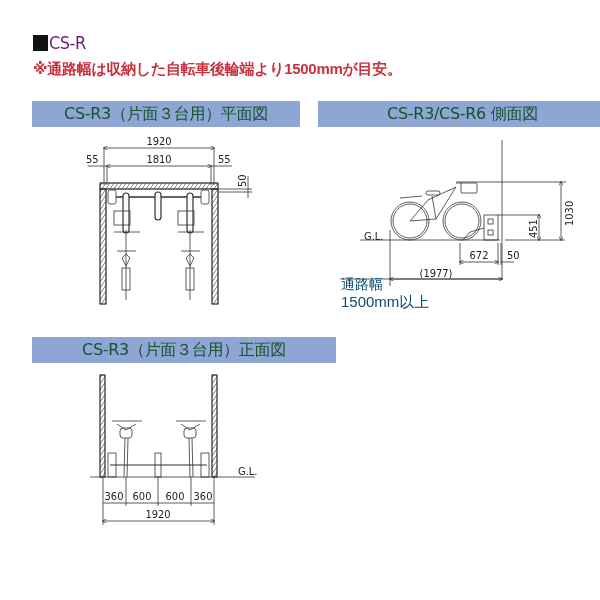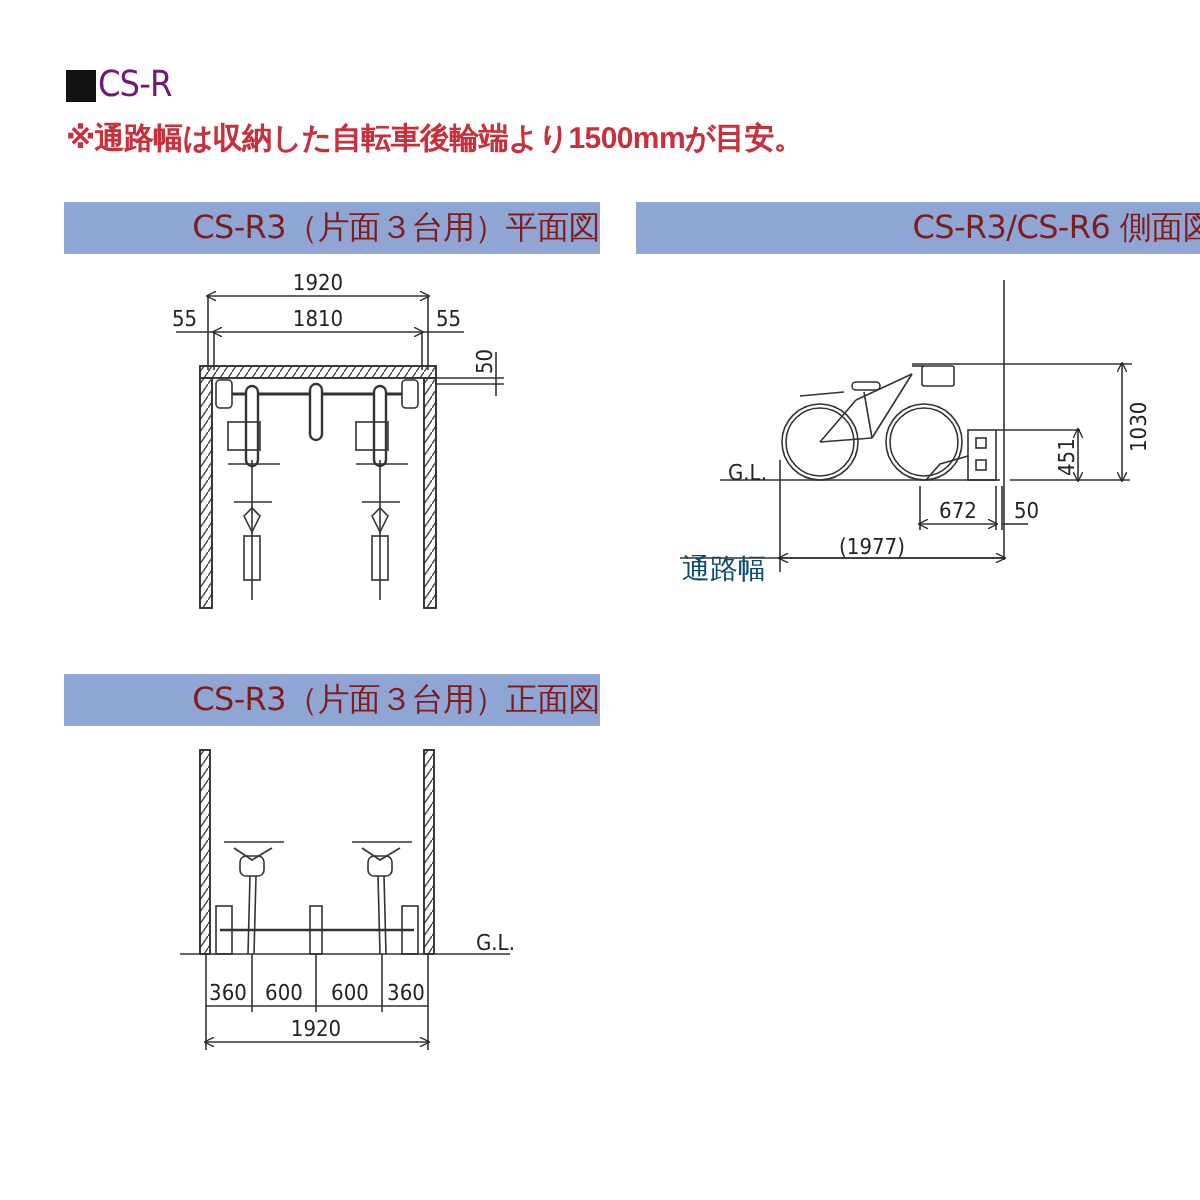--- a/index.html
+++ b/index.html
@@ -3,26 +3,26 @@
 <meta charset="utf-8">
 <style>
   html, body { margin: 0; padding: 0; background: #ffffff; }
   body { width: 600px; height: 600px; position: relative; overflow: hidden;
          font-family: "Liberation Sans", "DejaVu Sans", sans-serif; color: #222; }
   .title { position: absolute; left: 33px; top: 32px; font-size: 19px; color: #701a75;
            display: flex; align-items: center; }
   .title .sq { width: 15px; height: 16px; background: #111; margin-right: 1px; display: inline-block; }
   .title span.t { font-family: "DejaVu Sans Condensed", "DejaVu Sans", sans-serif; font-size: 18px; letter-spacing: -0.5px; }
   .note { position: absolute; left: 33px; top: 60px; font-size: 15px; color: #c8303c; letter-spacing: -0.3px; font-weight: bold; }
-  .band { position: absolute; background: #8fa5d4; color: #7f1d1d; font-size: 16px;
-          text-align: right; line-height: 26px; height: 26px; letter-spacing: -0.3px;
+  .band { position: absolute; background: #8fa5d4; color: #14532d; font-size: 16px;
+          text-align: center; line-height: 26px; height: 26px; letter-spacing: -0.3px;
           font-family: "DejaVu Sans", sans-serif; }
   .band1 { left: 32px; top: 101px; width: 268px; }
   .band2 { left: 318px; top: 101px; width: 289px; }
-  .band3 { left: 32px; top: 337px; width: 268px; }
+  .band3 { left: 32px; top: 337px; width: 304px; }
   svg { position: absolute; left: 0; top: 0; }
   .dim { font-family: "DejaVu Sans Condensed", "DejaVu Sans", sans-serif; font-size: 11px; fill: #222; }
   .red2 { position: absolute; left: 341px; top: 276px; color: #0c4a6e; font-size: 14px; line-height: 17px; }
   .red2 .big { font-size: 15px; }
 </style>
 </head>
 <body>
 
 <div class="title">
   <span class="sq"></span>
@@ -179,13 +179,14 @@
   <text class="dim" x="238" y="475">G.L.</text>
   <text class="dim" x="114" y="500" text-anchor="middle">360</text>
   <text class="dim" x="142" y="500" text-anchor="middle">600</text>
   <text class="dim" x="175" y="500" text-anchor="middle">600</text>
   <text class="dim" x="203" y="500" text-anchor="middle">360</text>
   <text class="dim" x="158" y="518" text-anchor="middle">1920</text>
 </svg>
 
 <div class="red2">
   <div>通路幅</div>
+  <div class="big">1500mm以上</div>
 </div>
 
 </body></html>

